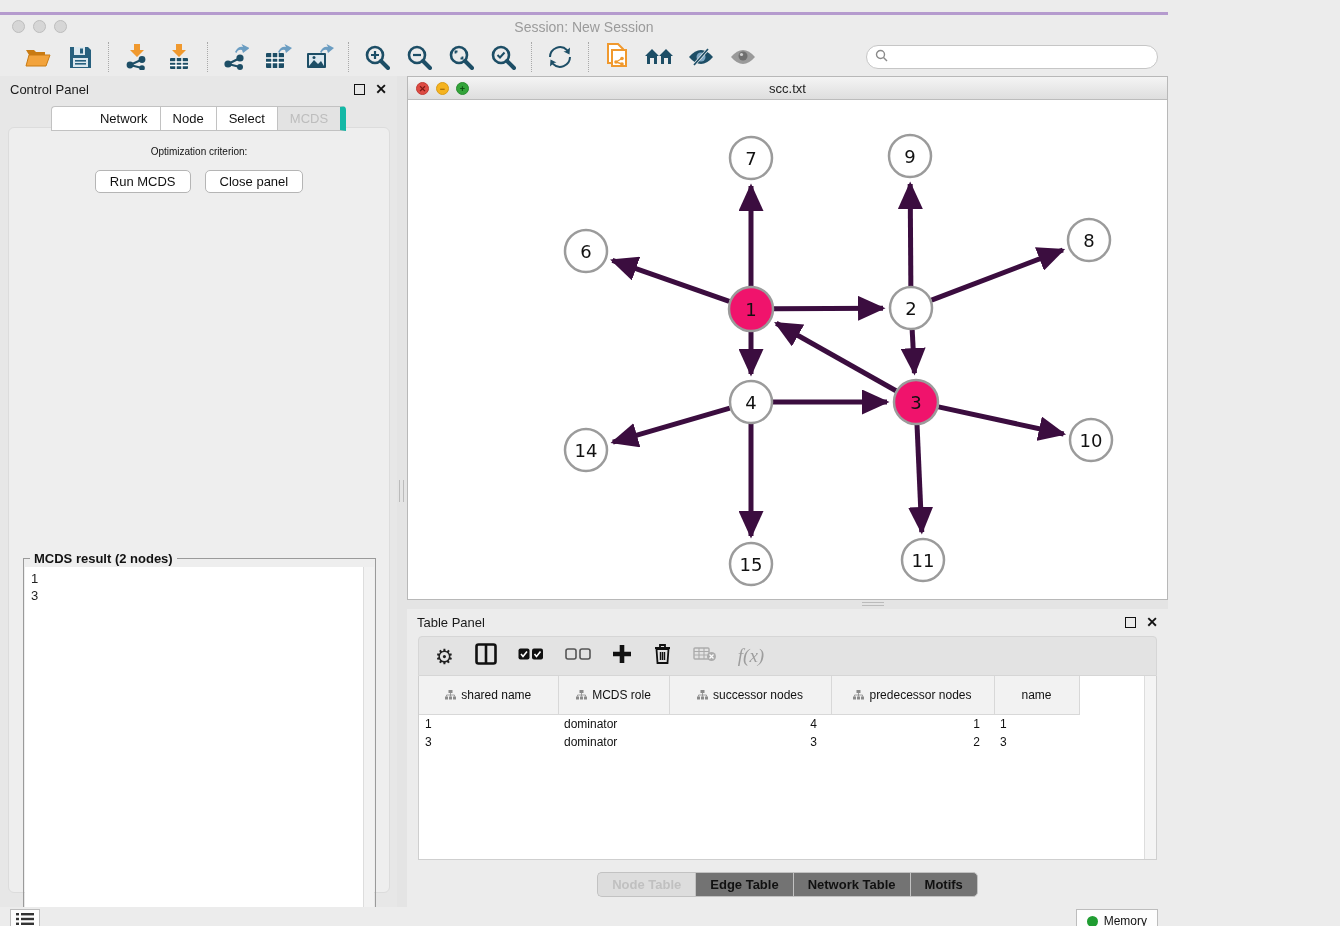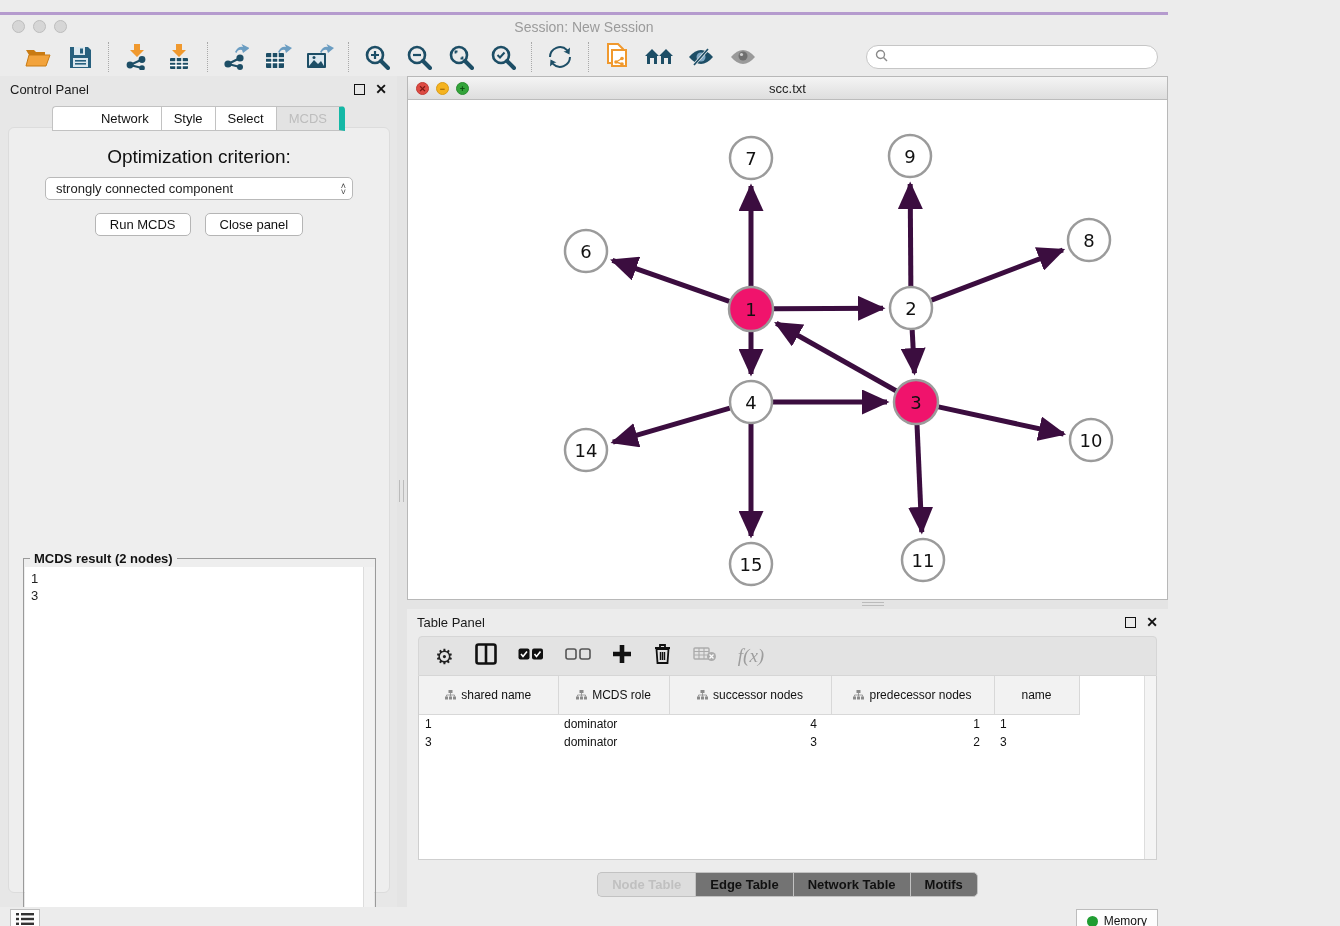--- a/index.html
+++ b/index.html
@@ -33,21 +33,21 @@
   .float-box { width:11px; height:11px; border:1.5px solid #111; cursor:pointer; }
   .close-x { font-size:14px; font-weight:bold; color:#111; line-height:1; cursor:pointer; }
 
   .cp-tabs { display:flex; justify-content:center; margin-top:4px; position:relative; z-index:2; }
   .cp-tab { font-size:13px; padding:4px 12px; background:#fff; border:1px solid #c2c2c2; border-right:none; cursor:pointer; color:#111; }
   .cp-tab:first-child { border-radius:4px 0 0 0;padding-left:48px; }
   .cp-tab:last-child { border-right:6px solid #14b8a6; border-radius:0 4px 0 0; }
   .cp-tab.active { background:#e3e3e3; color:#bdbdbd; }
 
   .cp-body { position:absolute; left:8px; right:7px; top:51px; bottom:14px; background:#eeeeee; border:1px solid #dcdcdc; border-radius:6px; }
-  .opt-label { text-align:center; font-size:19px; margin-top:18px; color:#111; }
+  .opt-label { text-align:center; font-size:10px; margin-top:18px; color:#111; }
   .combo { margin:9px 36px 0 36px; height:23px; background:#fff; border:1px solid #b9b9b9; border-radius:5px; display:flex; align-items:center; padding:0 6px 0 10px; font-size:13px; cursor:pointer; }
   .combo .combo-value { flex:1; }
   .combo .stepper { display:flex; flex-direction:column; line-height:6px; font-size:9px; color:#444; }
   .btn-row { display:flex; justify-content:center; gap:14px; margin-top:13px; }
   .mac-btn { font-size:13px; padding:3px 14px; background:#fff; border:1px solid #b5b5b5; border-radius:5px; cursor:pointer; color:#111; }
 
   .result-group { position:absolute; left:14px; right:13px; top:430px; height:374px; border:1px solid #9a9a9a; }
   .result-legend { position:absolute; top:-8px; left:6px; background:#eeeeee; padding:0 4px; font-size:13px; color:#111;font-weight:bold; }
   .result-area { position:absolute; left:1px; right:1px; top:8px; bottom:1px; background:#fff; display:flex; }
   .result-text { flex:1; padding:3px 6px; font-size:13px; line-height:17px; }
@@ -311,33 +311,26 @@
   <div class="control-panel">
     <div class="panel-header">
       <span class="panel-title">Control Panel</span>
       <span class="hdr-icons">
         <span class="float-box"></span>
         <span class="close-x">✕</span>
       </span>
     </div>
     <div class="cp-tabs">
       <div class="cp-tab">Network</div>
-      <div class="cp-tab">Style</div>
+      <div class="cp-tab">Node</div>
       <div class="cp-tab">Select</div>
       <div class="cp-tab active">MCDS</div>
     </div>
     <div class="cp-body">
       <div class="opt-label">Optimization criterion:</div>
-      <div class="combo">
-        <span class="combo-value">strongly connected component</span>
-        <span class="stepper">
-            <span>˄</span>
-            <span>˅</span>
-          </span>
-      </div>
       <div class="btn-row">
         <button class="mac-btn">Run MCDS</button>
         <button class="mac-btn">Close panel</button>
       </div>
       <div class="result-group">
         <span class="result-legend">MCDS result (2 nodes)</span>
         <div class="result-area">
           <div class="result-text">
             <div>1</div>
             <div>3</div>

